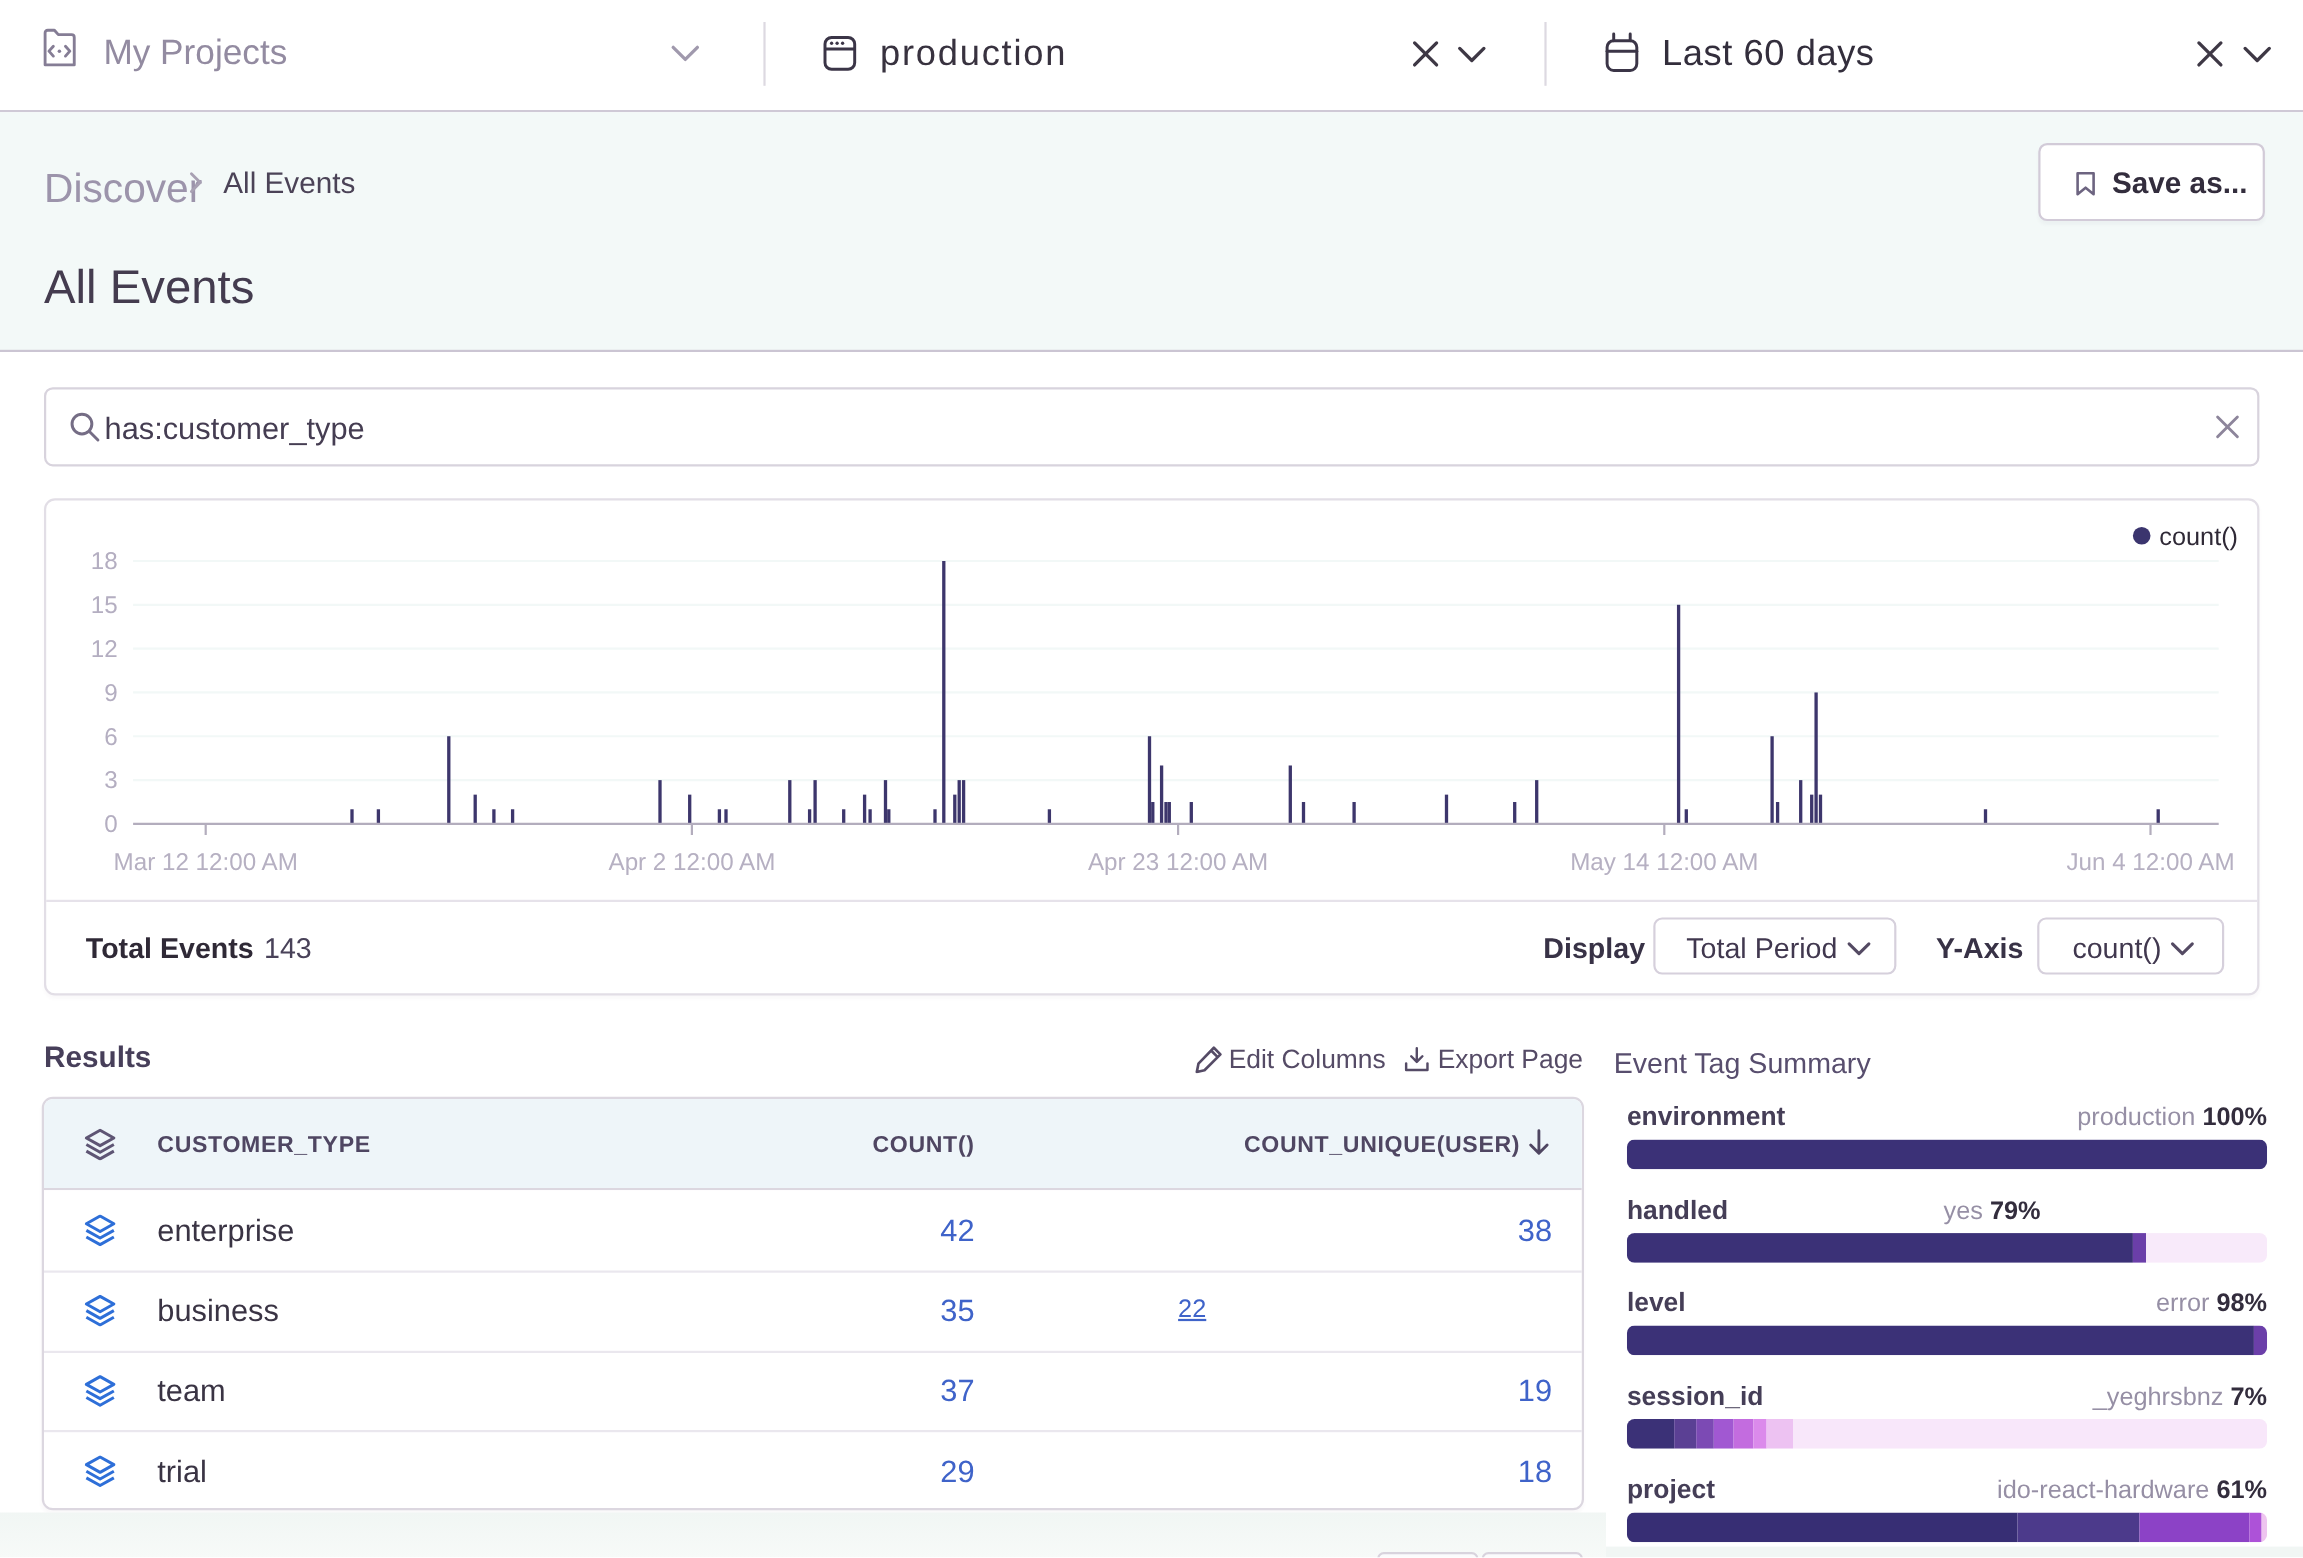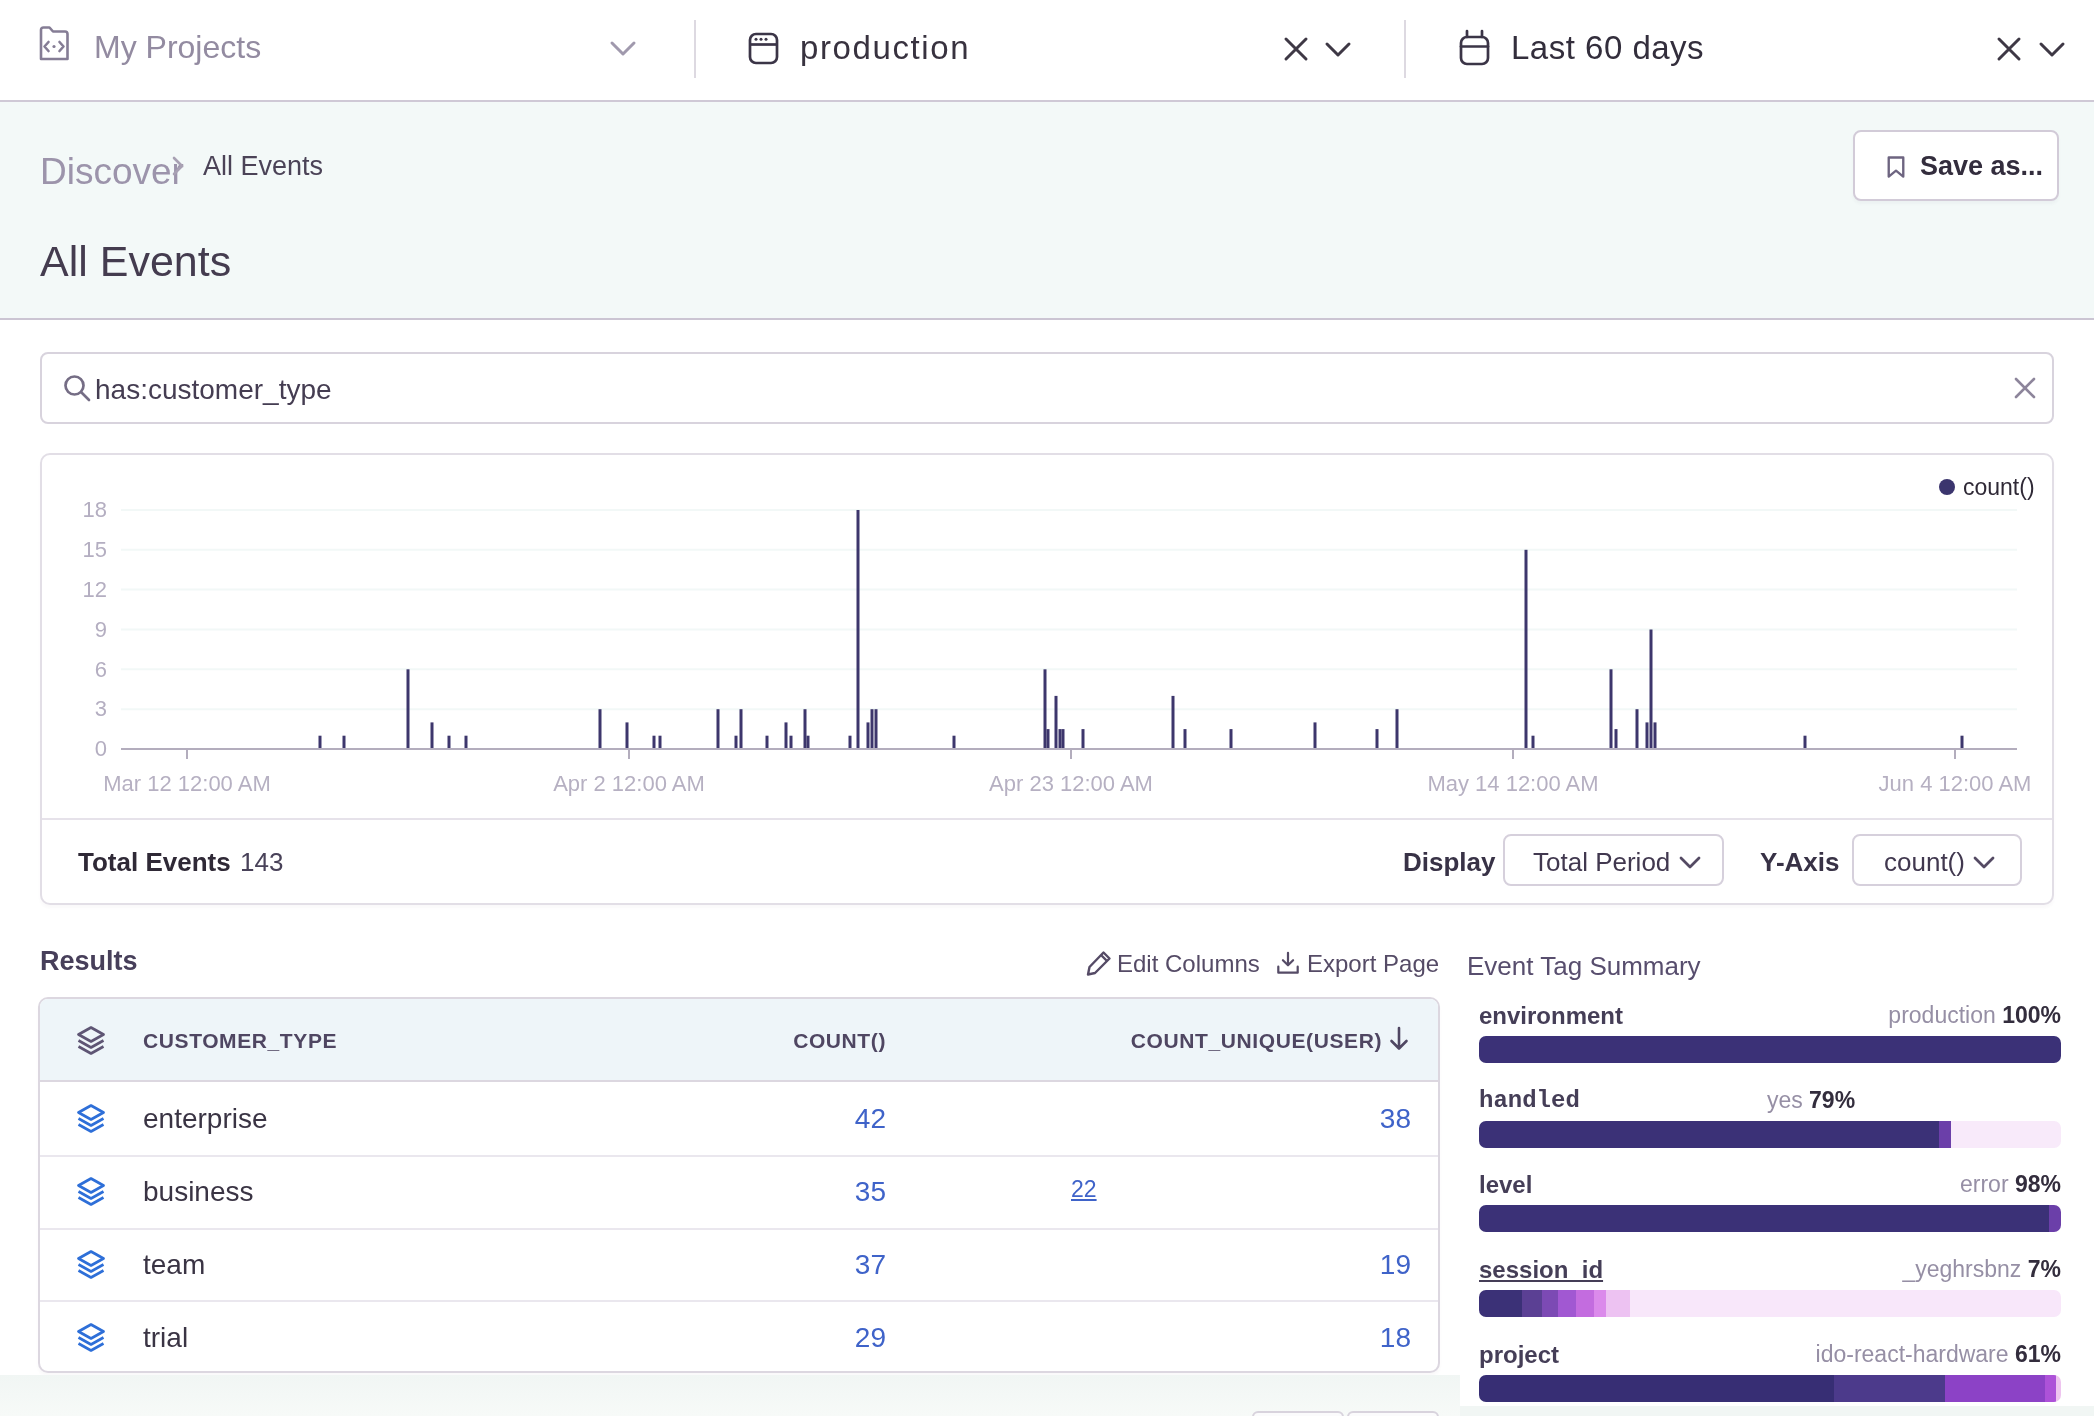--- a/index.html
+++ b/index.html
@@ -245,34 +245,34 @@
 
 <div class="abs" style="left:1252px;top:1411px;width:92px;height:40px;background:#fbfbfc;border:2px solid #d8d3dd;border-radius:6px;"></div>
 <div class="abs" style="left:1347px;top:1411px;width:92px;height:40px;background:#fbfbfc;border:2px solid #d8d3dd;border-radius:6px;"></div>
 
 <div class="abs" style="left:1467px;top:951px;font-size:26px;font-weight:400;color:#584e6e;">Event Tag Summary</div>
 <div class="abs" style="left:1479px;top:1002px;font-size:24px;font-weight:700;color:#453e57;">environment</div>
 <div class="abs" style="left:1561px;top:1002px;width:500px;font-size:23px;text-align:right;color:#332d3d;font-weight:700;"><span style="color:#968fa5;font-weight:400;">production </span>100%</div>
 <div class="abs" style="left:1479px;top:1036px;width:582px;height:27px;border-radius:7px;overflow:hidden;display:flex;">
       <div style="width:582.0px;background:#3b3177;"></div>
     </div>
-<div class="abs" style="left:1479px;top:1087px;font-size:24px;font-weight:700;color:#453e57;font-family:Liberation Mono, monospace;">handled</div>
+<div class="abs" style="left:1479px;top:1087px;font-size:24px;font-weight:700;color:#453e57;">handled</div>
 <div class="abs" style="left:1561px;top:1087px;width:500px;font-size:23px;text-align:center;color:#332d3d;font-weight:700;"><span style="color:#968fa5;font-weight:400;">yes </span>79%</div>
 <div class="abs" style="left:1479px;top:1121px;width:582px;height:27px;border-radius:7px;overflow:hidden;display:flex;">
       <div style="width:459.8px;background:#3b3177;"></div>
       <div style="width:12.2px;background:#6b3fa9;"></div>
       <div style="width:110.0px;background:#f8eafa;"></div>
     </div>
 <div class="abs" style="left:1479px;top:1171px;font-size:24px;font-weight:700;color:#453e57;">level</div>
 <div class="abs" style="left:1561px;top:1171px;width:500px;font-size:23px;text-align:right;color:#332d3d;font-weight:700;"><span style="color:#968fa5;font-weight:400;">error </span>98%</div>
 <div class="abs" style="left:1479px;top:1205px;width:582px;height:27px;border-radius:7px;overflow:hidden;display:flex;">
       <div style="width:570.4px;background:#3b3177;"></div>
       <div style="width:11.6px;background:#6b3fa9;"></div>
     </div>
-<div class="abs" style="left:1479px;top:1256px;font-size:24px;font-weight:700;color:#453e57;text-decoration:underline;">session_id</div>
+<div class="abs" style="left:1479px;top:1256px;font-size:24px;font-weight:700;color:#453e57;">session_id</div>
 <div class="abs" style="left:1561px;top:1256px;width:500px;font-size:23px;text-align:right;color:#332d3d;font-weight:700;"><span style="color:#968fa5;font-weight:400;">_yeghrsbnz </span>7%</div>
 <div class="abs" style="left:1479px;top:1290px;width:582px;height:27px;border-radius:7px;overflow:hidden;display:flex;">
       <div style="width:43px;background:#3b3177;"></div>
       <div style="width:20px;background:#5b4094;"></div>
       <div style="width:16px;background:#7c4ab4;"></div>
       <div style="width:18px;background:#a158d2;"></div>
       <div style="width:18px;background:#c36cdf;"></div>
       <div style="width:12px;background:#db8aeb;"></div>
       <div style="width:24px;background:#edc2f2;"></div>
       <div style="width:431px;background:#f8e7fa;"></div>

